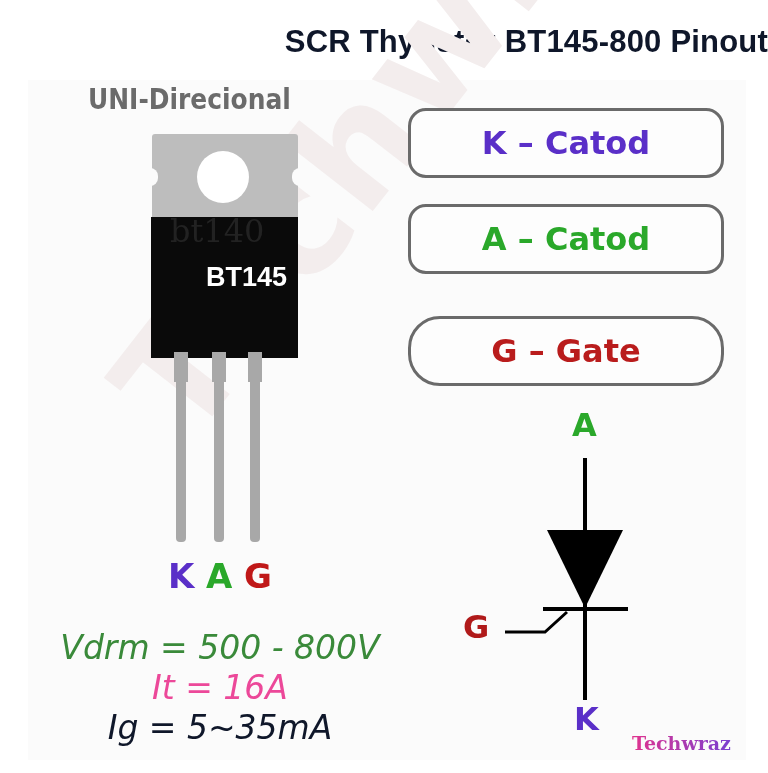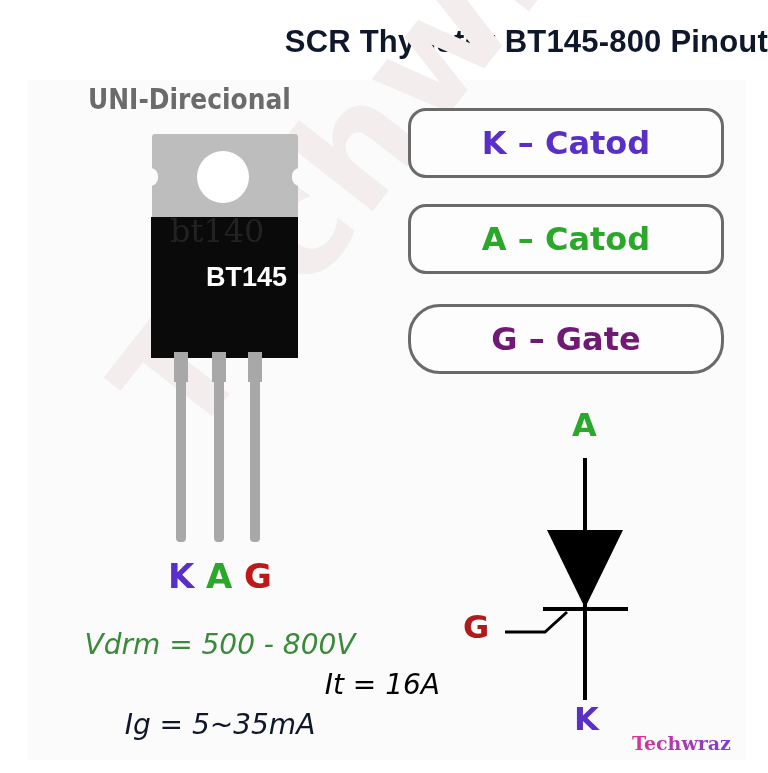--- a/index.html
+++ b/index.html
@@ -10,21 +10,21 @@
   .subtitle { position:absolute; left:88px; top:82px; font-family:"DejaVu Sans", sans-serif; font-weight:bold; font-size:29px; color:#6b6b6b; transform:scaleX(0.86); transform-origin:left top; }
   .tab { position:absolute; left:152px; top:134px; width:146px; height:86px; background:#bdbdbd; border-radius:3px; }
   .notch-l { position:absolute; left:148px; top:168px; width:10px; height:18px; background:#fbfbfb; border-radius:0 8px 8px 0; }
   .notch-r { position:absolute; left:292px; top:168px; width:10px; height:18px; background:#fbfbfb; border-radius:8px 0 0 8px; }
   .hole { position:absolute; left:197px; top:151px; width:52px; height:52px; border-radius:50%; background:#ffffff; }
   .body { position:absolute; left:151px; top:217px; width:147px; height:141px; background:#0a0a0a; }
   .ghost { position:absolute; left:170px; top:212px; font-family:"DejaVu Serif", serif; font-size:32px; color:#222; }
   .body-label { position:absolute; left:166px; top:262px; font-family:"Liberation Sans", sans-serif; font-weight:bold; font-size:27px; color:#ffffff;margin-left:40px; }
   .lead { position:absolute; background:#a8a8a8; }
   .pin-label { position:absolute; top:556px; font-family:"DejaVu Sans", sans-serif; font-weight:bold; font-size:34px; }
-  .spec { position:absolute; left:0; width:440px; text-align:center; font-family:"DejaVu Sans", sans-serif; font-style:italic; font-size:28px; }
+  .spec { position:absolute; left:0; width:440px; text-align:center; font-family:"DejaVu Sans", sans-serif; font-style:italic; font-size:33px; }
   .box { position:absolute; left:408px; width:316px; height:70px; border:3px solid #6a6a6a; border-radius:18px; background:#fdfdfd; box-sizing:border-box; display:flex; align-items:center; justify-content:center; font-family:"DejaVu Sans", sans-serif; font-weight:bold; font-size:32px; }
   .sym-label { position:absolute; font-family:"DejaVu Sans", sans-serif; font-weight:bold; font-size:32px; }
   .brand { position:absolute; left:632px; top:732px; font-family:"DejaVu Serif", serif; font-weight:bold; font-size:19px; background:linear-gradient(90deg,#e0338e,#7a3fd0); -webkit-background-clip:text; background-clip:text; color:transparent; }
 </style>
 </head>
 <body>
 
 <div class="title">SCR Thyristor BT145-800 Pinout</div>
 
 <div class="panel"></div>
@@ -47,26 +47,26 @@
   <div class="lead" style="left:214px;top:380px;width:10px;height:162px;border-radius:0 0 4px 4px;"></div>
   <div class="lead" style="left:248px;top:352px;width:14px;height:30px;"></div>
   <div class="lead" style="left:250px;top:380px;width:10px;height:162px;border-radius:0 0 4px 4px;"></div>
 </div>
 
 <div class="pin-label" style="left:168px;color:#5a2fc8;">K</div>
 <div class="pin-label" style="left:206px;color:#2aa82a;">A</div>
 <div class="pin-label" style="left:244px;color:#c01818;">G</div>
 
 <div class="spec" style="top:628px;color:#3a8a3a;">Vdrm = 500 - 800V</div>
-<div class="spec" style="top:668px;color:#000000;text-align:right;">It = 16A</div>
+<div class="spec" style="top:668px;color:#ec4899;">It = 16A</div>
 <div class="spec" style="top:708px;color:#0f172a;">Ig = 5~35mA</div>
 
 <div class="box" style="top:108px;color:#5a2fc8;">K – Catod</div>
 <div class="box" style="top:204px;color:#2aa82a;">A – Catod</div>
-<div class="box" style="top:304px;color:#701a75;border-radius:32px;">G – Gate</div>
+<div class="box" style="top:316px;color:#b91c1c;border-radius:32px;">G – Gate</div>
 
 <div class="sym-label" style="left:572px;top:406px;color:#2aa82a;">A</div>
 <div class="sym-label" style="left:463px;top:608px;color:#b01a1a;">G</div>
 <div class="sym-label" style="left:574px;top:700px;color:#5a2fc8;">K</div>
 
 <svg style="position:absolute;left:0;top:0;" width="768" height="773">
   <line x1="585" y1="458" x2="585" y2="700" stroke="#000" stroke-width="4"></line>
   <polygon points="547,530 623,530 585,608" fill="#000"></polygon>
   <line x1="543" y1="609" x2="628" y2="609" stroke="#000" stroke-width="4"></line>
   <polyline points="505,632 545,632 567,612" fill="none" stroke="#000" stroke-width="3"></polyline>

